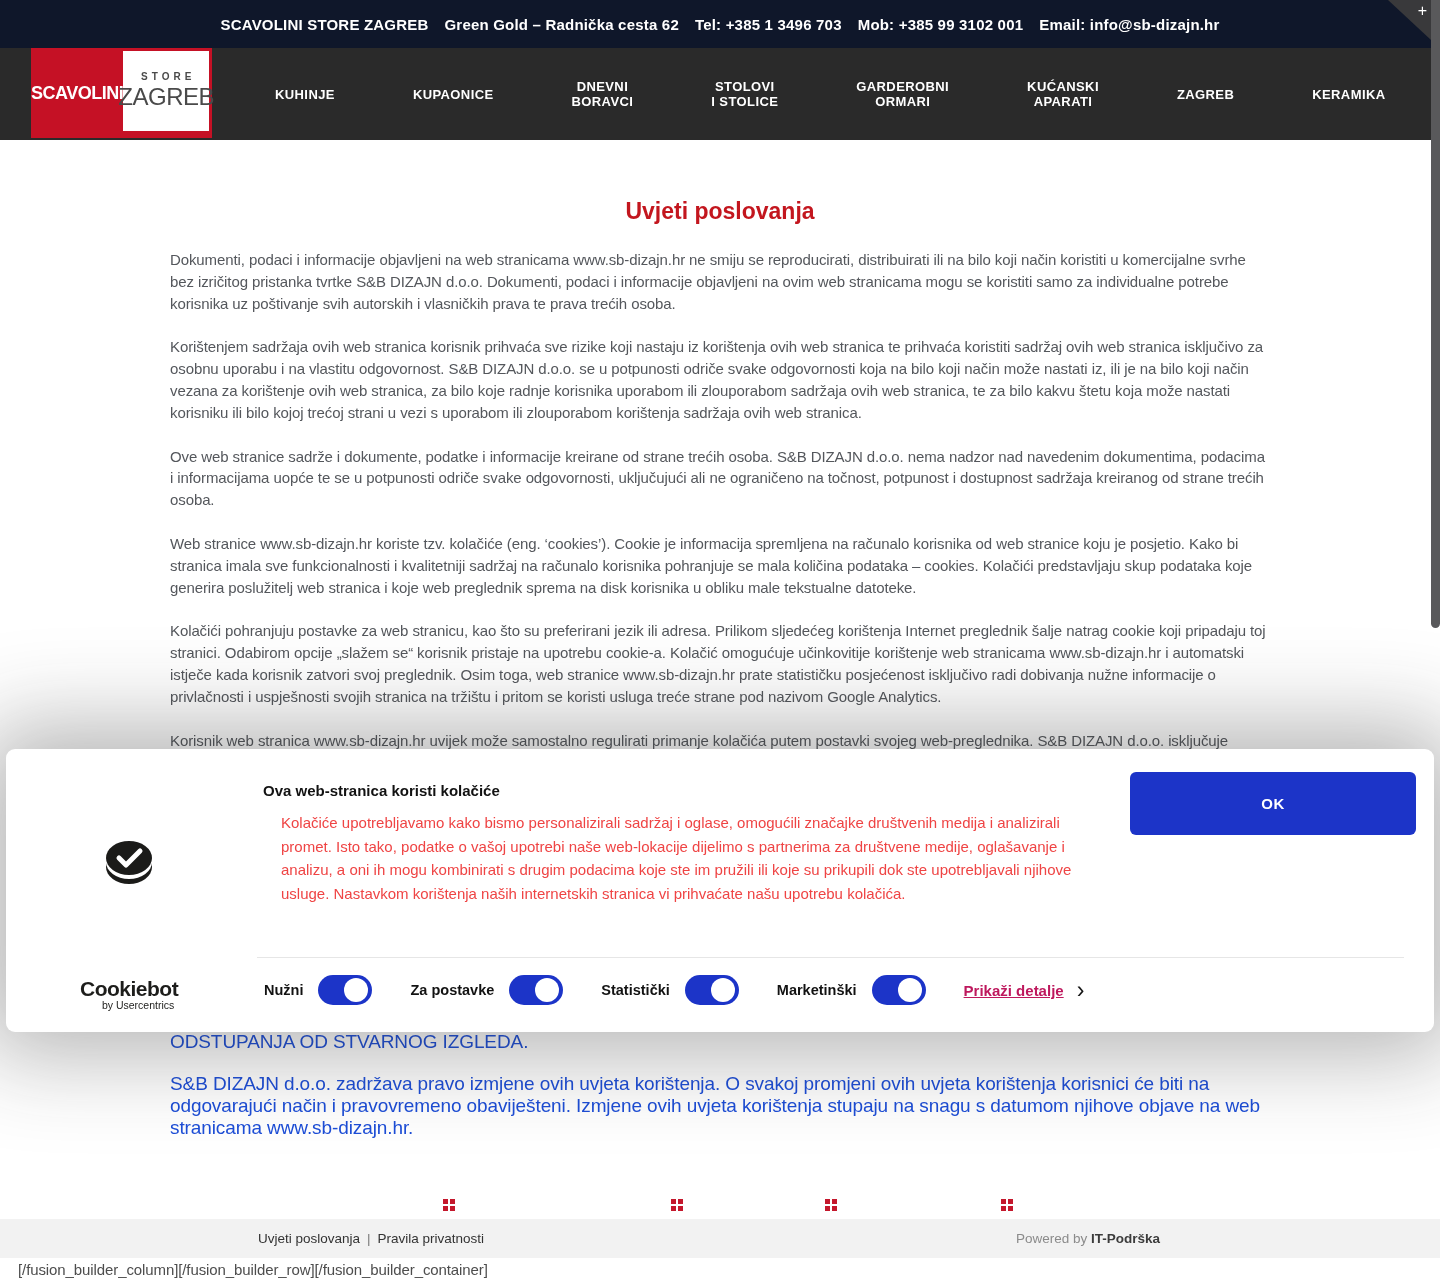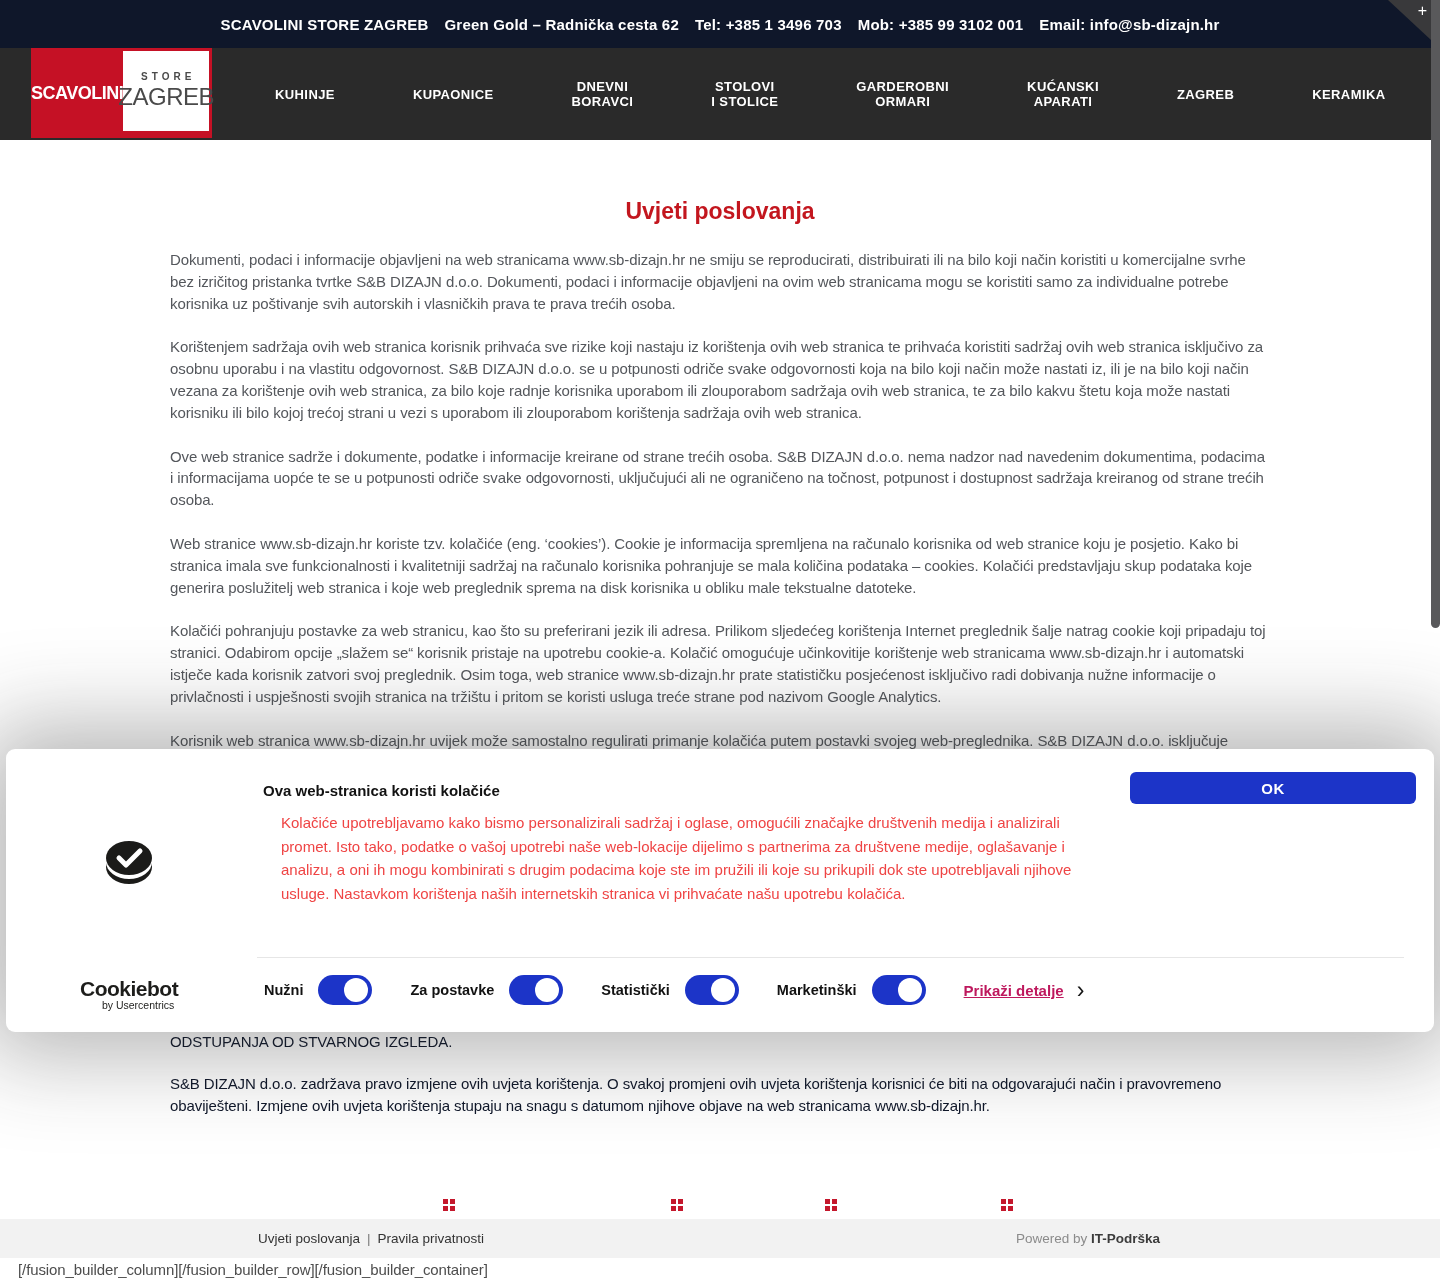--- a/index.html
+++ b/index.html
@@ -24,31 +24,31 @@
   .logo-store .zagreb { font-size:24px; color:#4a4a4a; font-weight:500; letter-spacing:-0.5px; margin-top:1px;text-align:center; }
 
   
   .corner-toggle { position:absolute; top:0; right:9px; width:43px; height:40px; background:#39393b; clip-path:polygon(0 0,100% 0,100% 100%); z-index:40; cursor:pointer; }
   .scrollbar-thumb { position:absolute; top:0; right:0; width:9px; height:628px; background:#59595b; border-radius:0 0 5px 5px; z-index:60; }
 
   
   main { width:1100px; margin:0 auto; padding-top:58px; }
   h1.page-title { text-align:center; color:#c3161e; font-size:23px; font-weight:700; margin-bottom:24px; }
   main p.body-par { color:#54575c; font-size:15px; line-height:21.8px; letter-spacing:-0.1px; margin-bottom:22px; }
-  .tail-line, .closing-par { position:absolute; left:50%; transform:translateX(-50%); width:1100px; color:#0f172a; font-size:15px; line-height:21.8px; letter-spacing:-0.1px; }
+  .tail-line, .closing-par { position:absolute; left:50%; transform:translateX(-50%); width:1100px; color:#1d4ed8; font-size:19px; line-height:21.8px; letter-spacing:-0.1px; }
   .tail-line { top:1031px; }
   .closing-par { top:1073px; }
 
   
   .cookie-dialog { position:absolute; left:6px; right:6px; top:749px; height:283px; background:#fff; border-radius:9px;
                    box-shadow:0 0 90px 22px rgba(40,40,40,.35); z-index:30; }
   .cb-logo { position:absolute; left:99px; top:90px; }
   .cb-title { position:absolute; left:257px; top:33px; font-size:15px; font-weight:700; color:#121212; }
   .cb-body { position:absolute; left:275px; top:62px; width:824px; font-size:15px; line-height:23.6px; color:#ef4444; }
-  .cb-ok { position:absolute; right:18px; top:23px; width:286px; height:32px; background:#1c34c8; color:#fff; border:none;
+  .cb-ok { position:absolute; right:18px; top:23px; width:286px; height:63px; background:#1c34c8; color:#fff; border:none;
            border-radius:6px; font-family:inherit; font-size:15px; font-weight:700; letter-spacing:.5px; cursor:pointer; }
   .cb-divider { position:absolute; left:251px; right:30px; top:208px; height:1px; background:#e6e6e6; }
   .cb-row { position:absolute; left:258px; top:226px; display:flex; align-items:center; }
   .cb-toggle-group { display:flex; align-items:center; margin-right:38px; }
   .cb-toggle-label { font-size:14.5px; font-weight:700; color:#121212; margin-right:15px; white-space:nowrap; }
   .switch { width:54px; height:30px; background:#1c34c8; border-radius:15px; position:relative; cursor:pointer; }
   .switch .knob { position:absolute; top:3px; right:4px; width:24px; height:24px; background:#fff; border-radius:50%; }
   .cb-details { display:flex; align-items:center; cursor:pointer; }
   .cb-details-label { color:#be185d; font-size:15px; font-weight:700;text-decoration:underline; }
   .cb-details-chevron { color:#141414; font-size:23px; line-height:20px; margin-left:13px; font-weight:400; }

